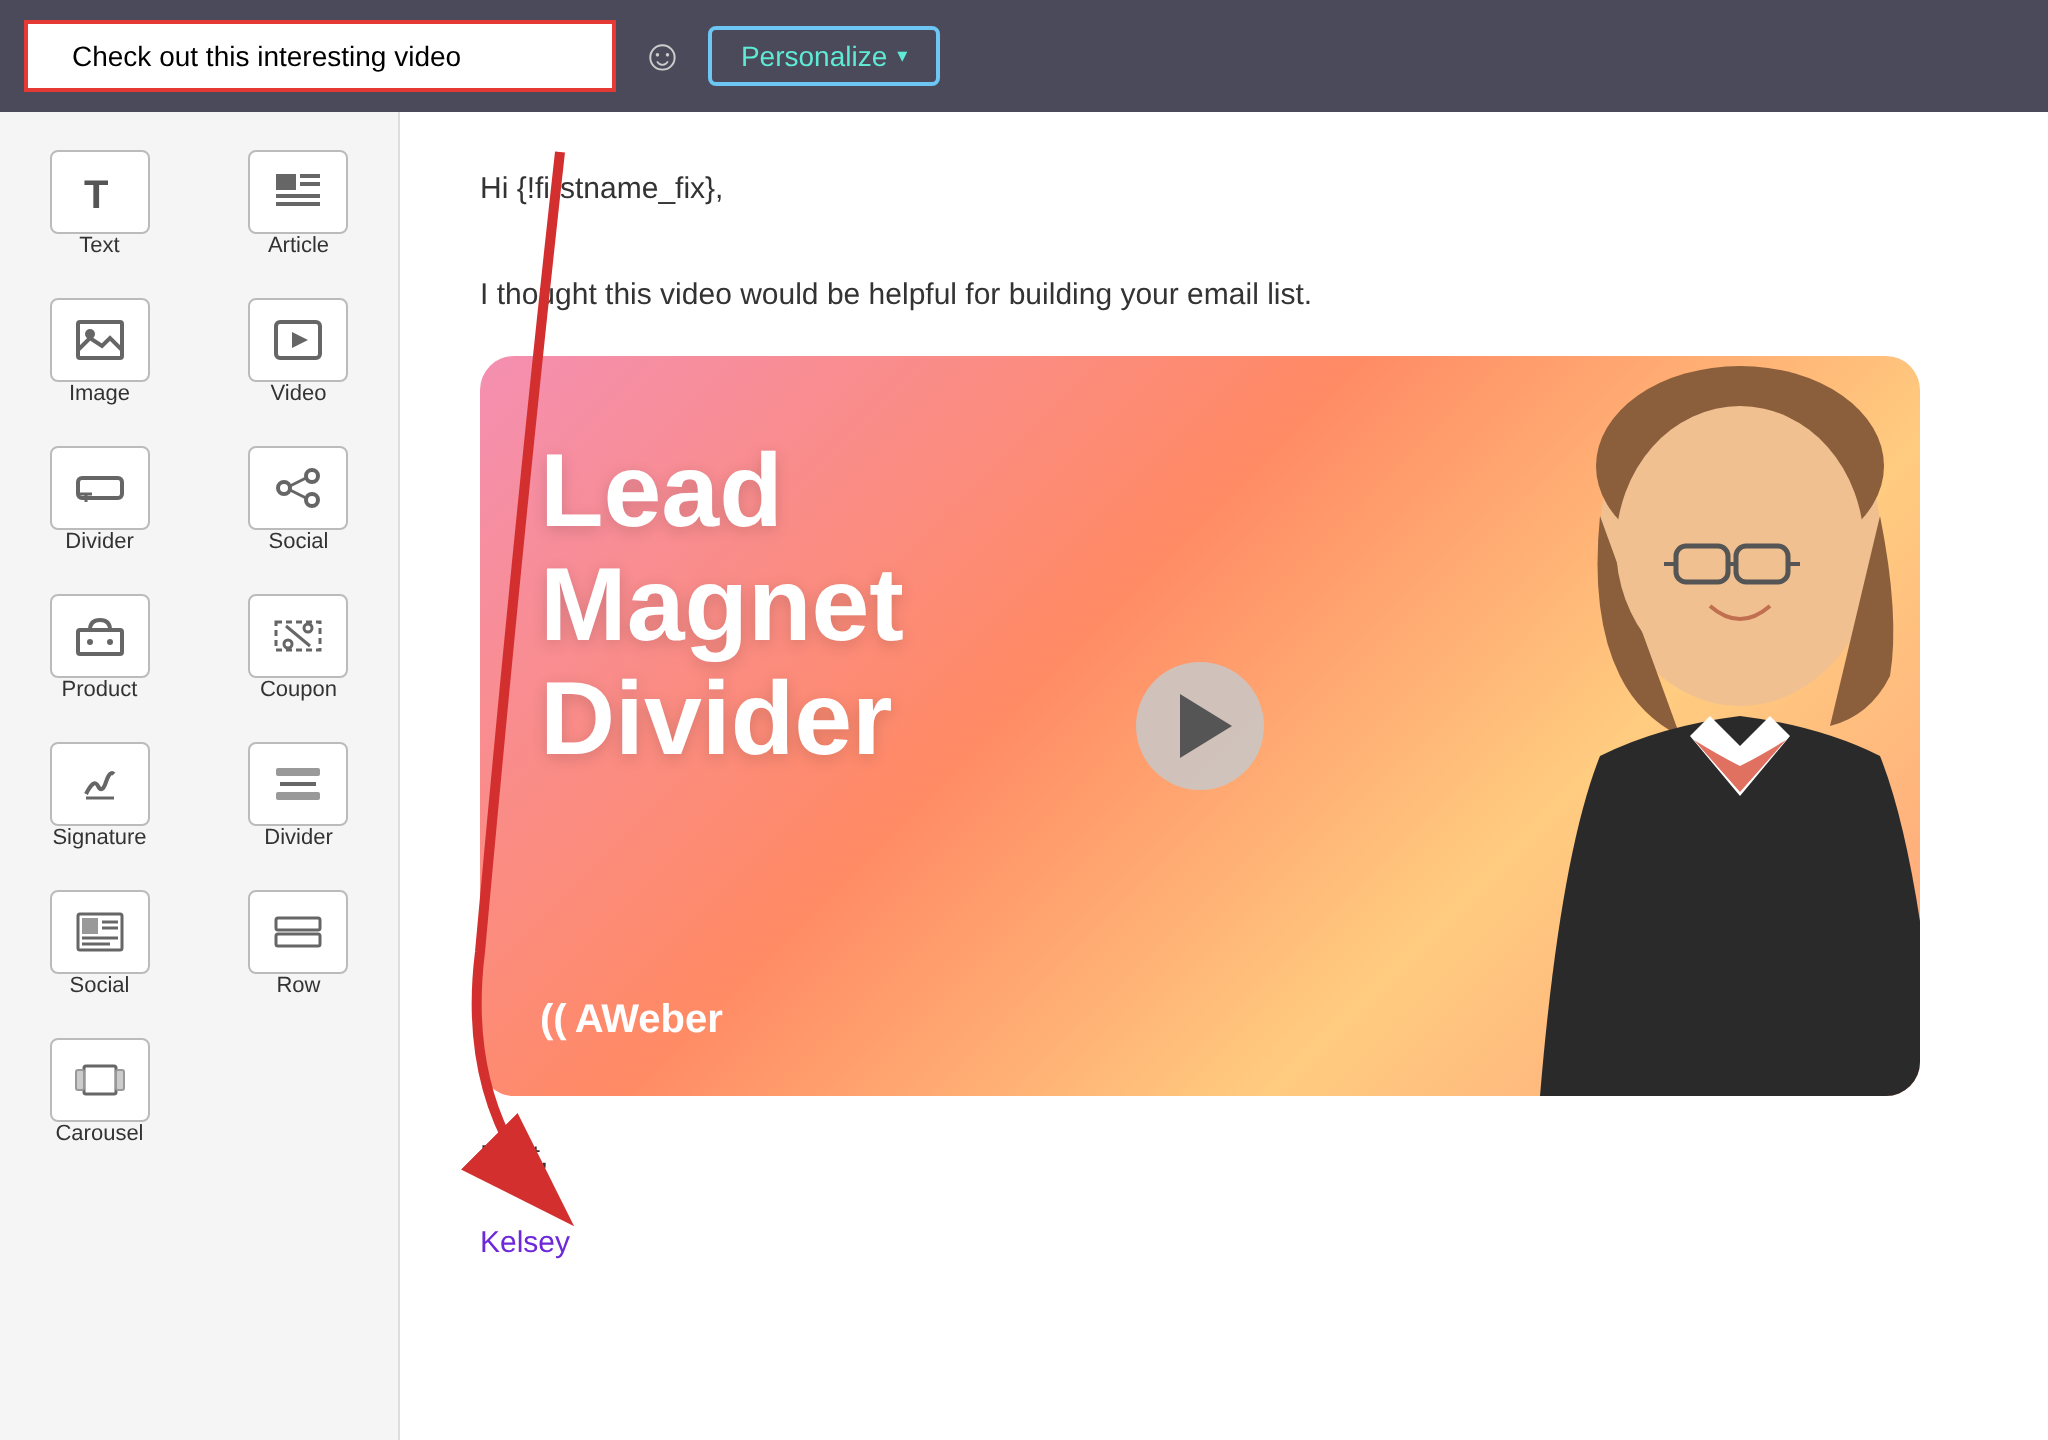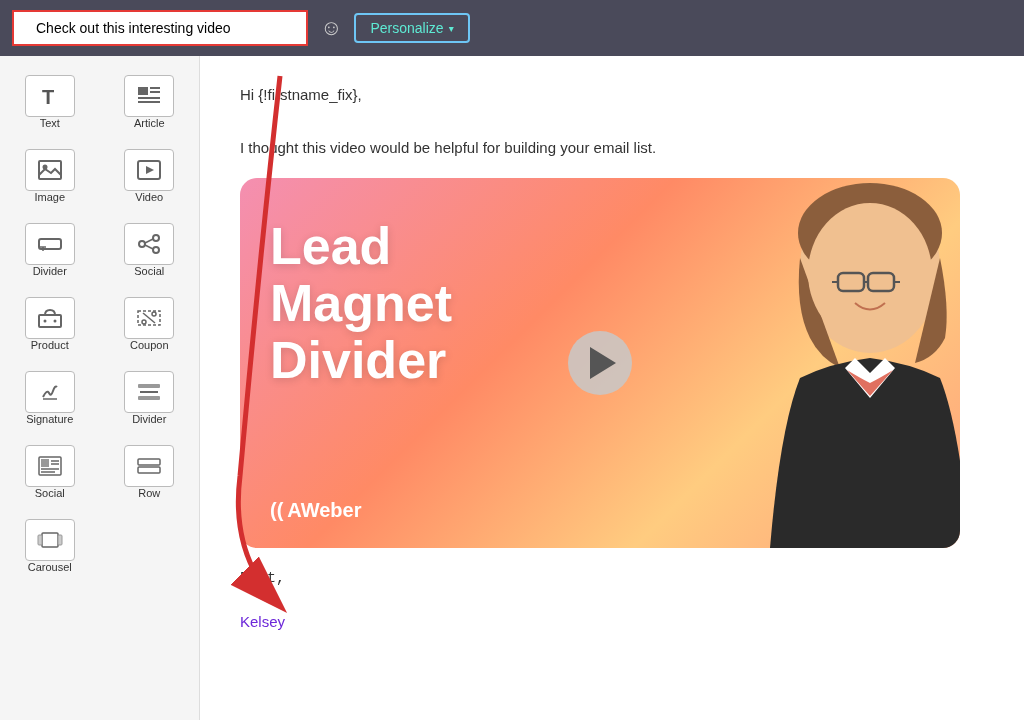--- a/index.html
+++ b/index.html
@@ -172,21 +172,20 @@
     
     .person-svg {
       width: 100%;
       height: 100%;
     }
 
     .email-closing {
       font-size: 15px;
       color: #333;
       margin-bottom: 8px;
-      font-family: Liberation Mono, monospace;
     }
     .email-signature {
       font-size: 15px;
       color: #6d28d9;
     }
 
     
     .arrow-overlay {
       position: absolute;
       top: 0;

